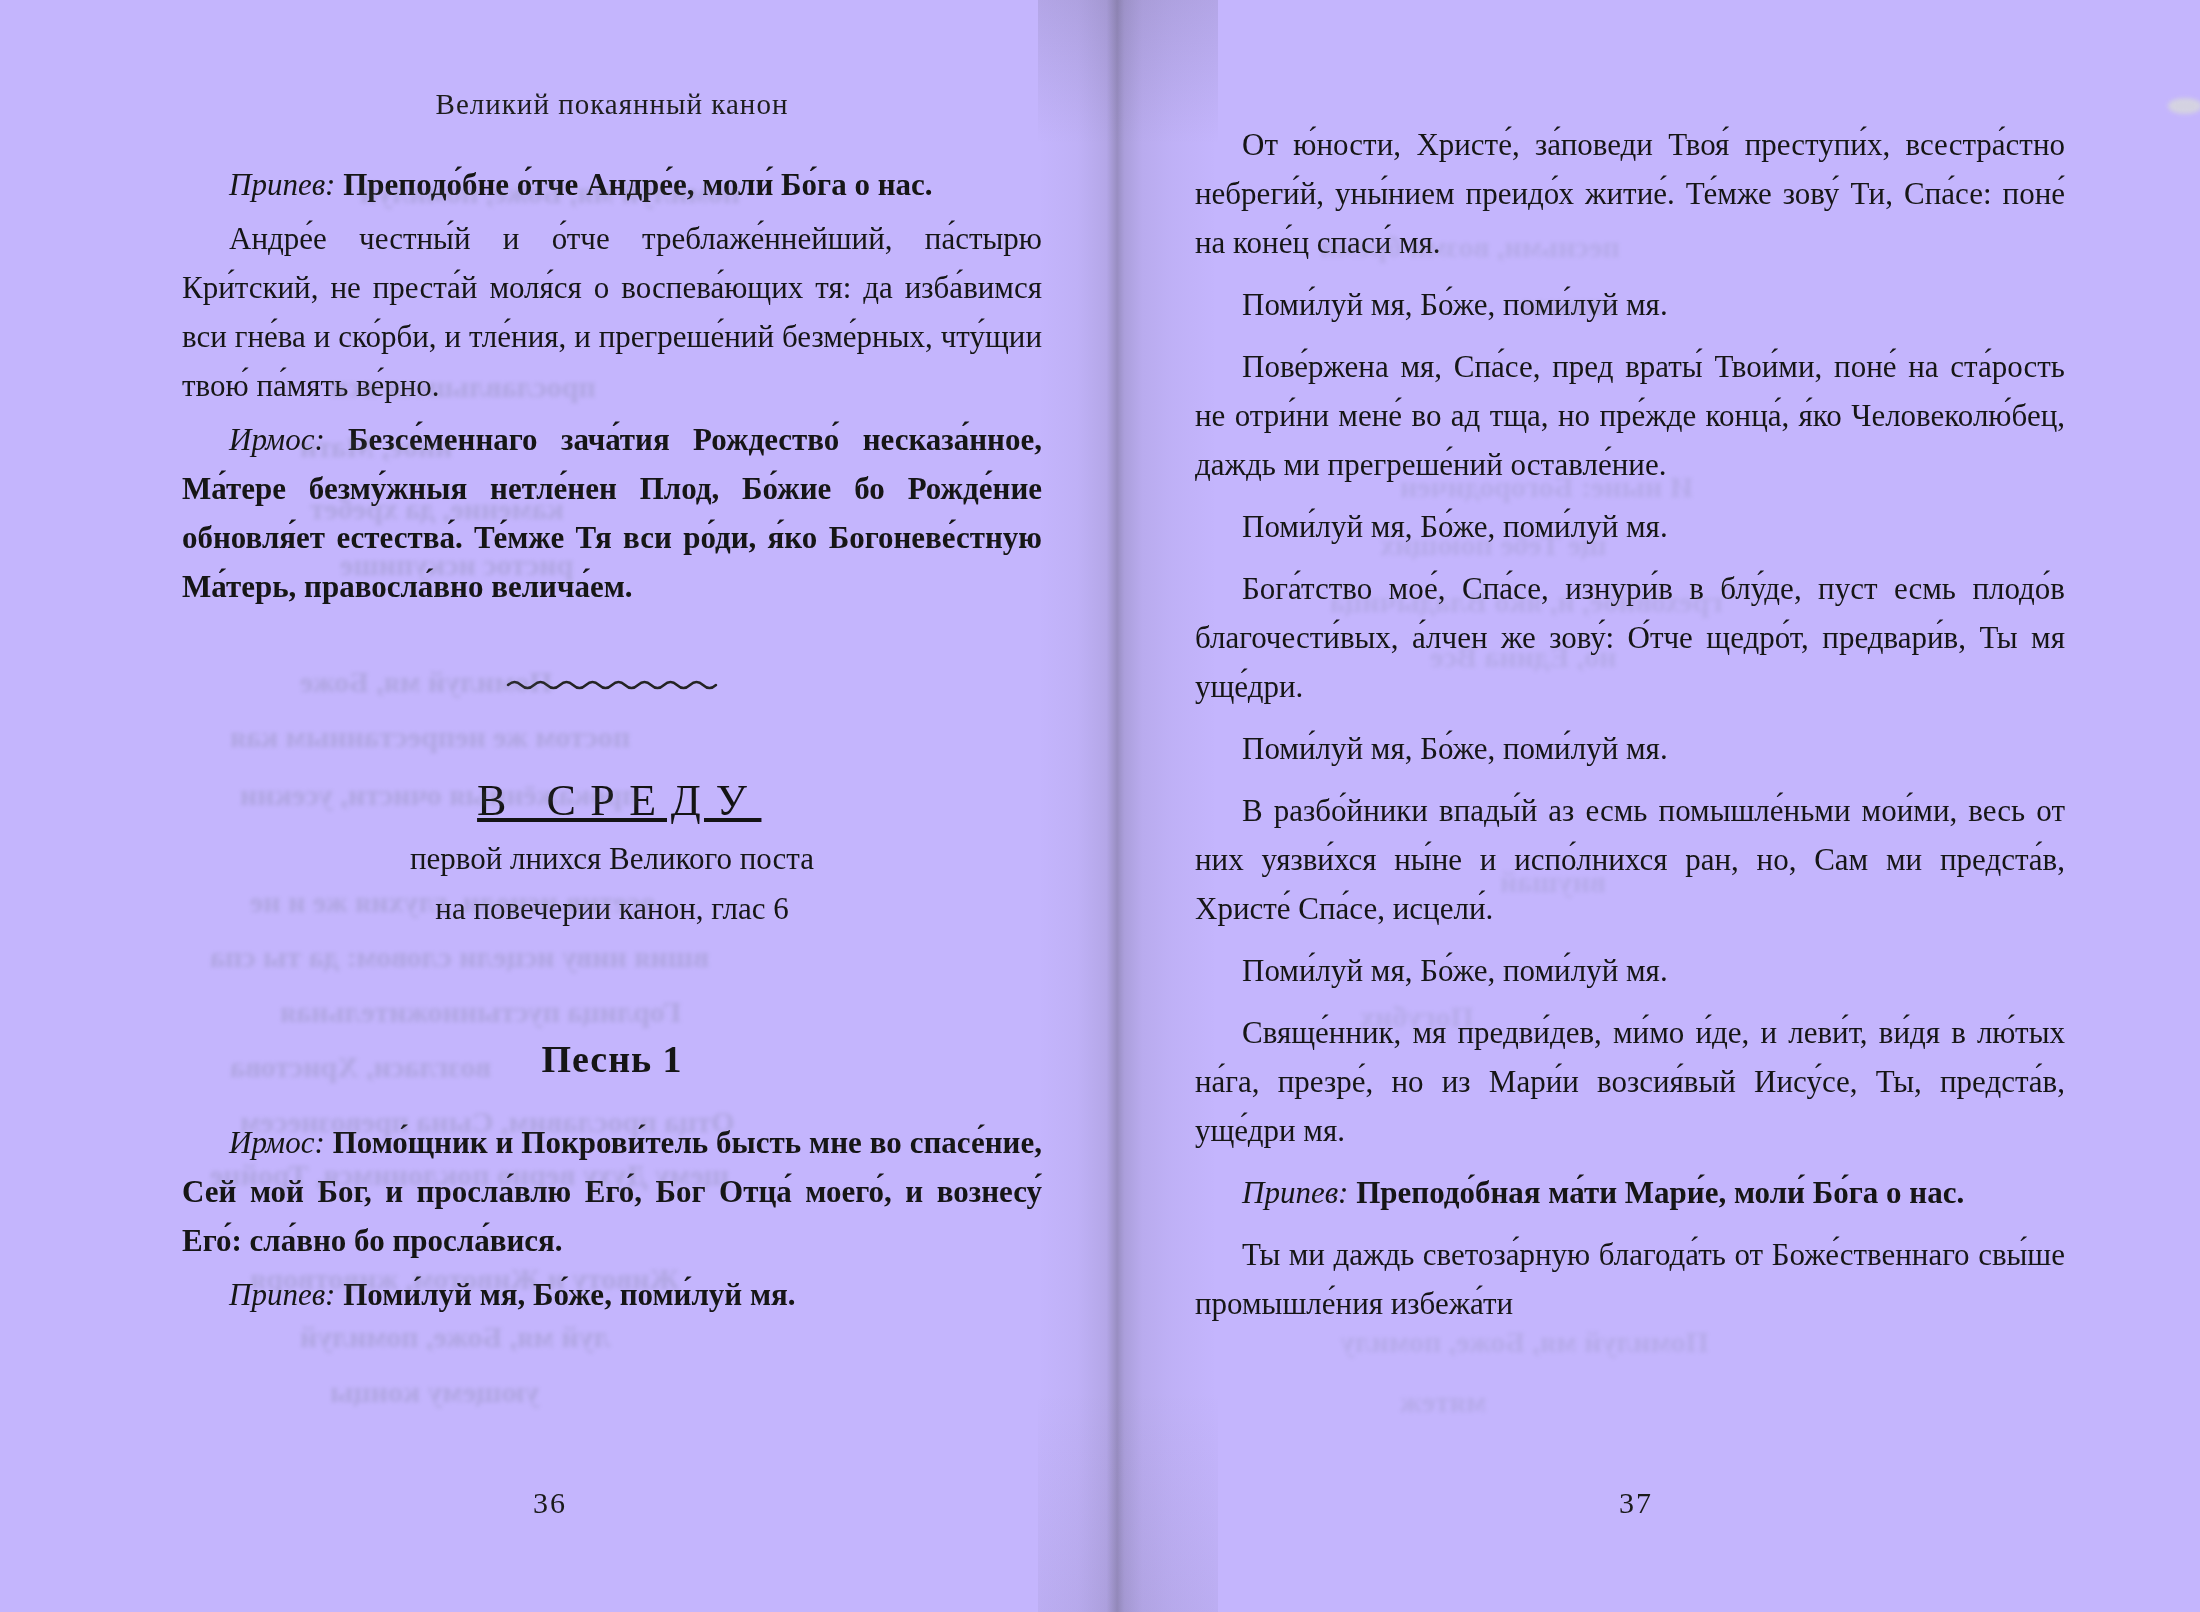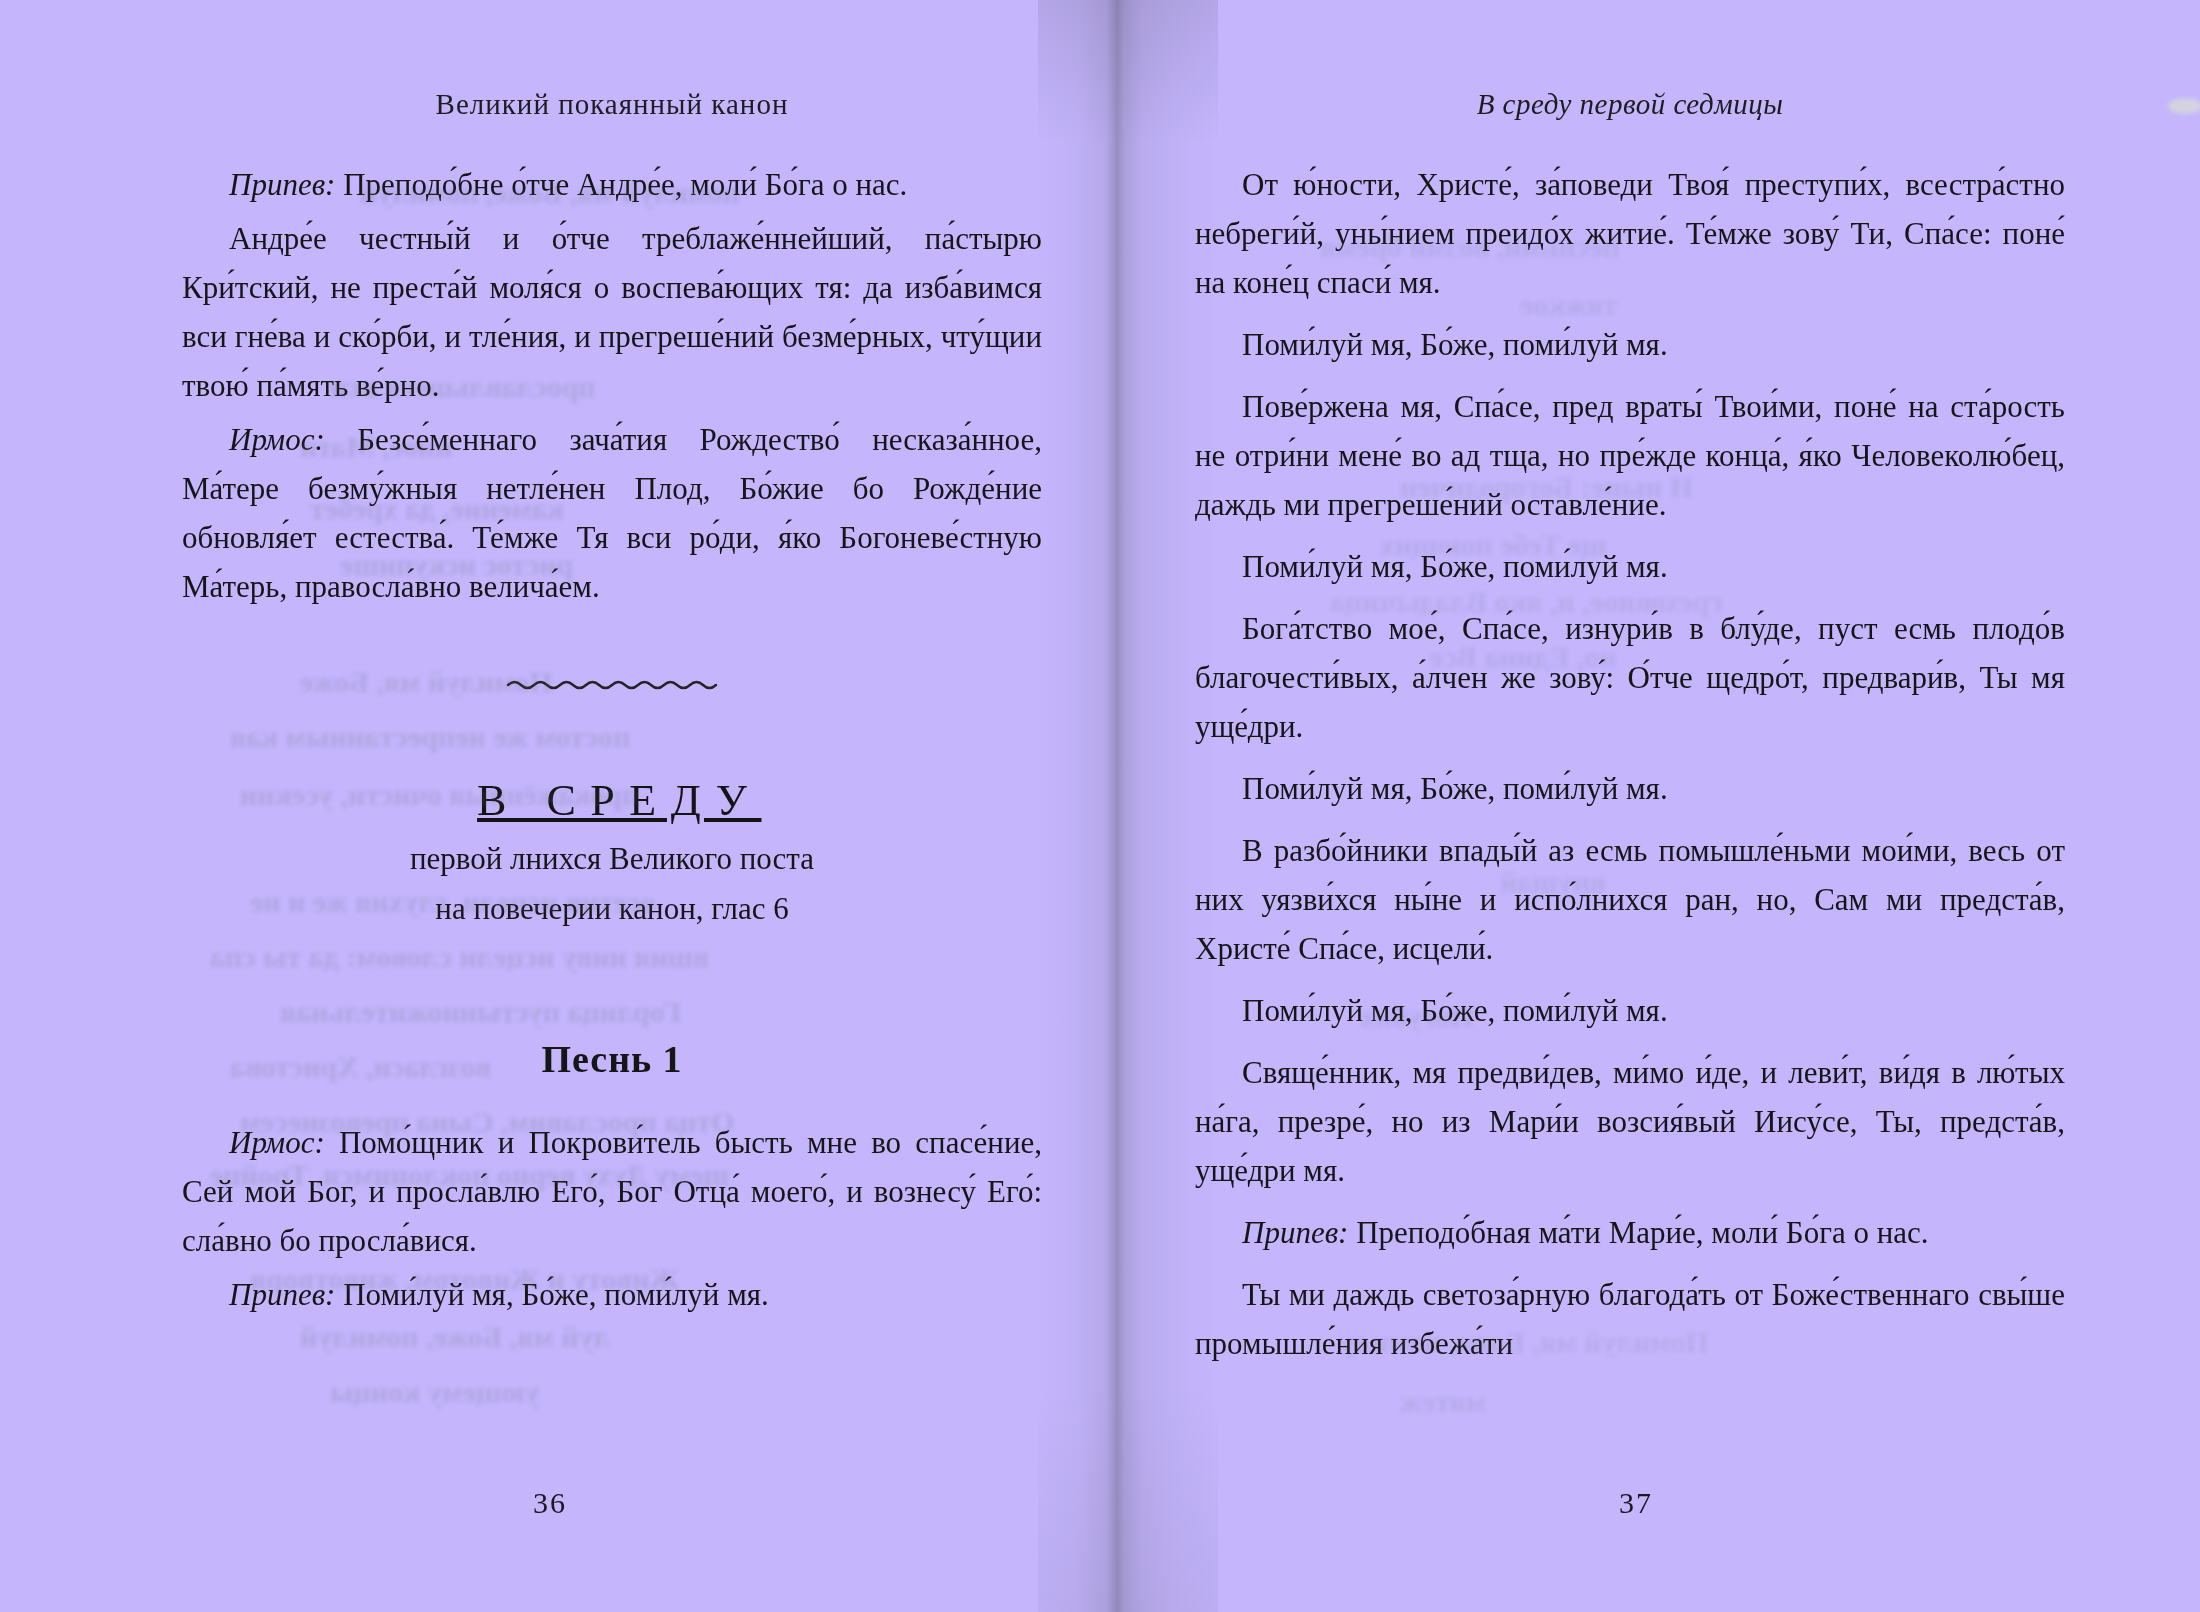--- a/index.html
+++ b/index.html
@@ -23,21 +23,21 @@
 
   .para{
     font-size:31px;line-height:49px;text-align:justify;
     text-indent:47px;margin:0;color:#161616;
   }
   .page-left .para{margin-top:5px;}
   .page-right .para{margin-top:13px;}
   .page-left .para.first{margin-top:36px;}
   .page-right .para.first{margin-top:36px;}
   .para-label{font-style:italic;font-weight:normal;}
-  .para-text.bold{font-weight:normal;}
+  .para-text.bold{font-weight:bold;}
 
   .squiggle-wrap{margin:64px 0 0 0;text-align:center;}
   .squiggle-wrap svg{display:inline-block;vertical-align:middle;}
 
   .section-heading{text-align:center;margin:0;}
   .sh-day{
     margin-top:82px;font-size:44px;line-height:52px;
     letter-spacing:0.33em;text-indent:0.33em;font-weight:500;color:#141414;text-decoration:underline;
   }
   .sh-sub{margin-top:11px;font-size:31px;line-height:42px;}
@@ -160,21 +160,20 @@
       <div class="bleed-line" style="left: 260px; top: 1000px;">Погубих</div>
       <div class="bleed-line" style="left: 400px; top: 865px;">внушай</div>
       <div class="bleed-line" style="left: 330px; top: 640px;">но, Едина Все</div>
       <div class="bleed-line" style="left: 230px; top: 585px;">греховное, и, яко Владычица</div>
       <div class="bleed-line" style="left: 280px; top: 528px;">ще Тебе поющих</div>
       <div class="bleed-line" style="left: 300px; top: 470px;">И ныне: Богородичен</div>
       <div class="bleed-line" style="left: 420px; top: 288px;">тяжкое</div>
       <div class="bleed-line" style="left: 220px; top: 230px;">песньми, возми бремя</div>
     <div class="bleed-layer"></div>
 
-    <p class="running-head italic">В среду первой седмицы</p>
 
     <div>
   <p class="para first"><span class="para-text">От ю́ности, Христе́, за́поведи Твоя́ преступи́х, всестра́стно небреги́й, уны́нием преидо́х житие́. Те́мже зову́ Ти, Спа́се: поне́ на коне́ц спаси́ мя.</span></p>
 
   <p class="para"><span class="para-text">Поми́луй мя, Бо́же, поми́луй мя.</span></p>
 
   <p class="para"><span class="para-text">Пове́ржена мя, Спа́се, пред враты́ Твои́ми, поне́ на ста́рость не отри́ни мене́ во ад тща, но пре́жде конца́, я́ко Человеколю́бец, даждь ми прегреше́ний оставле́ние.</span></p>
 
   <p class="para"><span class="para-text">Поми́луй мя, Бо́же, поми́луй мя.</span></p>
 

